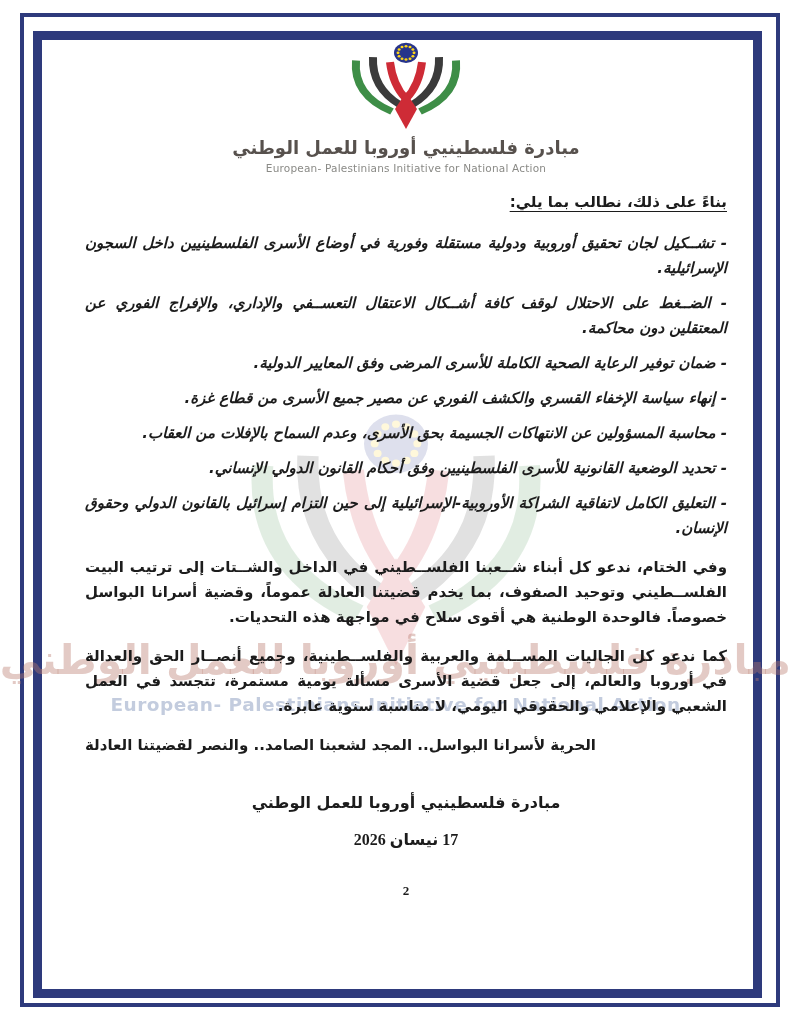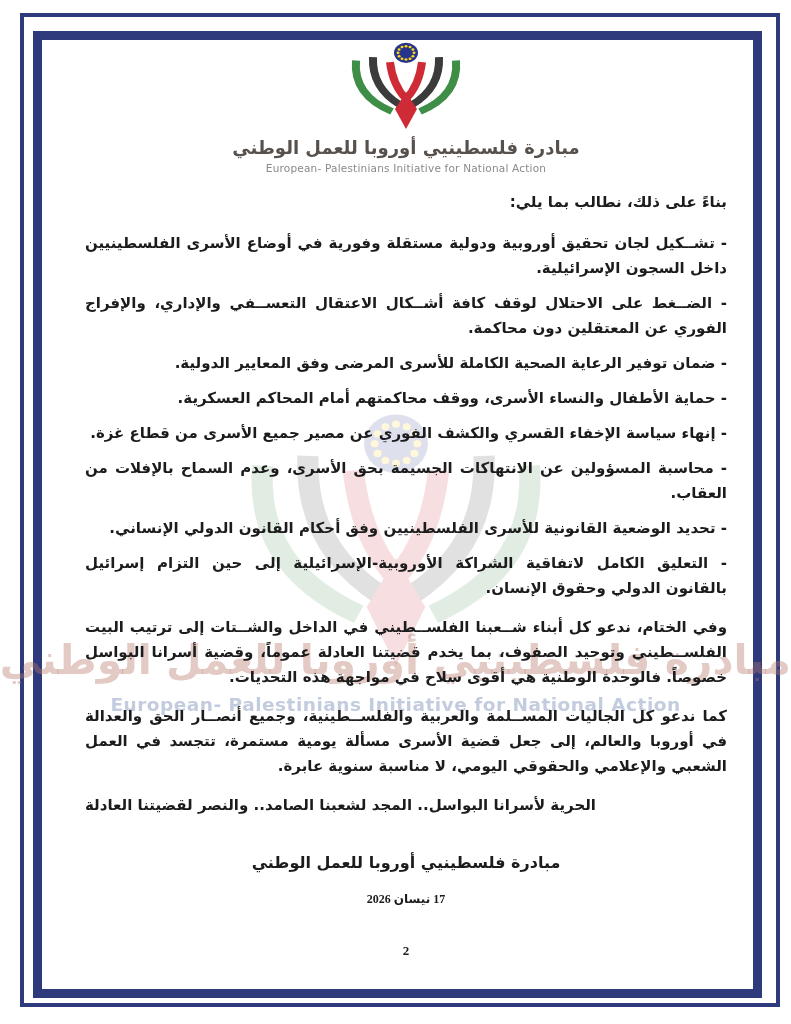--- a/index.html
+++ b/index.html
@@ -25,26 +25,26 @@
 
   
   .logo{text-align:center;margin-bottom:4px;}
   .logo-emblem{width:120px;height:92px;display:block;margin:0 auto;}
   .logo-ar{font-size:18px;font-weight:bold;color:#57514d;direction:rtl;line-height:24px;margin-top:2px;}
   .logo-en{font-size:10.5px;color:#8a8a86;letter-spacing:.2px;line-height:15px;margin-top:1px;}
 
   
   .body{direction:rtl;color:#1c1c1c;font-weight:bold;font-size:15px;line-height:25px;}
   .body p{margin:0;}
-  .heading{margin-top:14px !important;margin-bottom:16px !important;text-underline-offset:4px;text-align:right;}
-  .demand{text-align:justify;margin-bottom:10px !important;}
+  .heading{margin-top:14px !important;margin-bottom:16px !important;text-decoration:underline;text-underline-offset:4px;text-align:right;}
+  .demand{text-align:justify;margin-bottom:10px !important;font-style:italic;}
   .para{text-align:justify;margin-top:14px !important;margin-bottom:12px !important;}
   .closing{text-align:left;margin-top:14px !important;}
   .signature{text-align:center;margin-top:32px !important;font-size:16px;}
-  .date{text-align:center;margin-top:12px !important;font-size:12px;font-family:"Liberation Serif","DejaVu Sans",serif;font-weight:bold;}
+  .date{text-align:center;margin-top:12px !important;font-size:16px;font-family:"Liberation Serif","DejaVu Sans",serif;font-weight:bold;}
   .pagenum{text-align:center;margin-top:26px !important;font-size:13px;font-family:"Liberation Serif","DejaVu Sans",serif;font-weight:bold;direction:ltr;}
 </style>
 </head>
 <body>
 
 <svg width="0" height="0" style="position:absolute" aria-hidden="true">
   <defs>
     <g id="emblem-shape">
 
       <circle cx="60" cy="13" r="12" fill="#27348b"></circle>
@@ -99,21 +99,20 @@
       <div class="logo-ar" dir="rtl" lang="ar">مبادرة فلسطينيي أوروبا للعمل الوطني</div>
       <div class="logo-en">European- Palestinians Initiative for National Action</div>
     </header>
 
     <div class="body" lang="ar">
       <p class="heading">بناءً على ذلك، نطالب بما يلي:</p>
 
       <p class="demand">- تشــكيل لجان تحقيق أوروبية ودولية مستقلة وفورية في أوضاع الأسرى الفلسطينيين داخل السجون الإسرائيلية.</p>
       <p class="demand">- الضــغط على الاحتلال لوقف كافة أشــكال الاعتقال التعســفي والإداري، والإفراج الفوري عن المعتقلين دون محاكمة.</p>
       <p class="demand">- ضمان توفير الرعاية الصحية الكاملة للأسرى المرضى وفق المعايير الدولية.</p>
-      <p class="demand">- حماية الأطفال والنساء الأسرى، ووقف محاكمتهم أمام المحاكم العسكرية.</p>
       <p class="demand">- إنهاء سياسة الإخفاء القسري والكشف الفوري عن مصير جميع الأسرى من قطاع غزة.</p>
       <p class="demand">- محاسبة المسؤولين عن الانتهاكات الجسيمة بحق الأسرى، وعدم السماح بالإفلات من العقاب.</p>
       <p class="demand">- تحديد الوضعية القانونية للأسرى الفلسطينيين وفق أحكام القانون الدولي الإنساني.</p>
       <p class="demand">- التعليق الكامل لاتفاقية الشراكة الأوروبية-الإسرائيلية إلى حين التزام إسرائيل بالقانون الدولي وحقوق الإنسان.</p>
 
       <p class="para">وفي الختام، ندعو كل أبناء شــعبنا الفلســطيني في الداخل والشــتات إلى ترتيب البيت الفلســطيني وتوحيد الصفوف، بما يخدم قضيتنا العادلة عموماً، وقضية أسرانا البواسل خصوصاً. فالوحدة الوطنية هي أقوى سلاح في مواجهة هذه التحديات.</p>
       <p class="para">كما ندعو كل الجاليات المســلمة والعربية والفلســطينية، وجميع أنصــار الحق والعدالة في أوروبا والعالم، إلى جعل قضية الأسرى مسألة يومية مستمرة، تتجسد في العمل الشعبي والإعلامي والحقوقي اليومي، لا مناسبة سنوية عابرة.</p>
 
       <p class="closing">الحرية لأسرانا البواسل.. المجد لشعبنا الصامد.. والنصر لقضيتنا العادلة</p>
 

